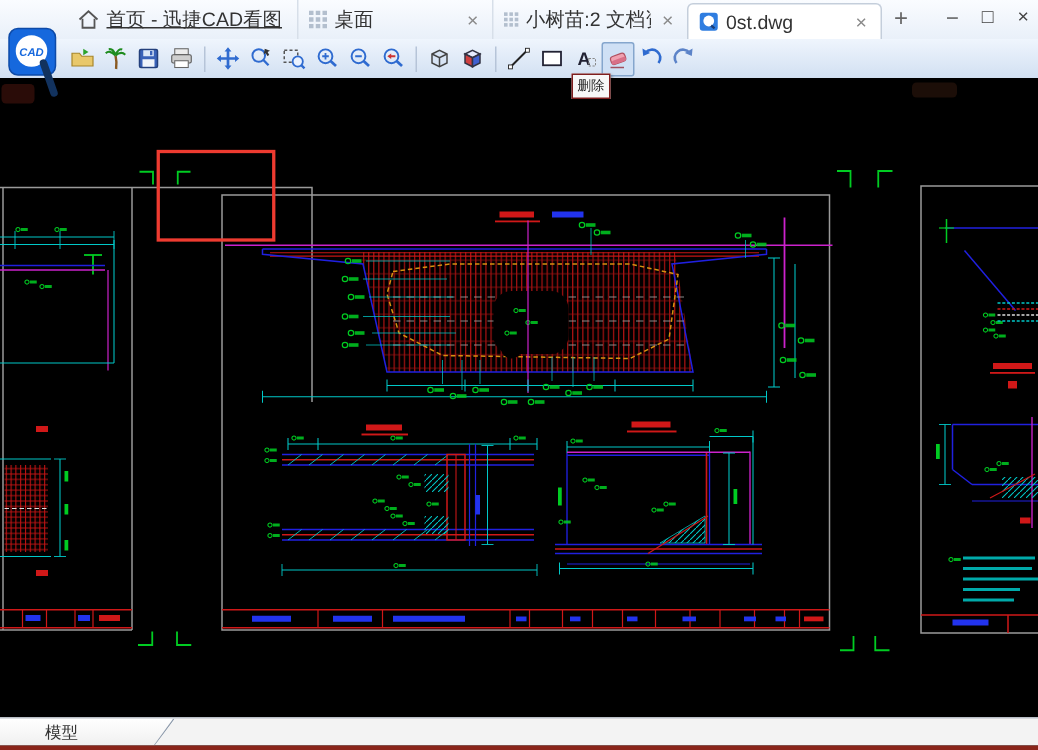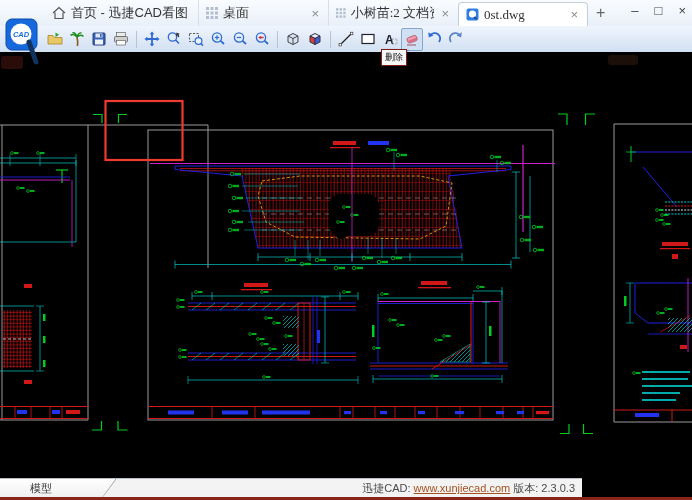--- a/index.html
+++ b/index.html
@@ -4,25 +4,25 @@
 <style>
   html,body{margin:0;padding:0;background:#444;}
   .window{position:relative;width:692px;height:500px;overflow:hidden;background:#000;
           font-family:"Liberation Sans","DejaVu Sans",sans-serif;}
   
   .titlebar{position:absolute;top:0;left:0;width:692px;height:26px;
             background:linear-gradient(#fafcff,#e9f0f9);border-bottom:1px solid #cdd8e6;
             display:flex;align-items:stretch;}
   .logo{position:absolute;left:5px;top:18px;width:36px;height:48px;z-index:30;}
   .home-sec{display:flex;align-items:center;gap:5px;margin-left:42px;padding:0 10px;
-            font-size:13px;color:#333;white-space:nowrap;}
+            font-size:13px;color:#333;white-space:nowrap;text-decoration:underline;}
   .tab{display:flex;align-items:center;gap:5px;width:130px;box-sizing:border-box;
        padding:0 7px;font-size:13px;color:#333;border-left:1px solid #d7dfe9;
        white-space:nowrap;overflow:hidden;}
-  .tab .lbl{overflow:hidden;text-overflow:clip;flex:1 1 auto;font-family:Liberation Serif, serif;}
+  .tab .lbl{overflow:hidden;text-overflow:clip;flex:1 1 auto;}
   .tab .x{color:#8a8a8a;font-size:13px;line-height:1;padding:0 2px;flex:0 0 auto;}
   .tab.active{background:#fff;border:1px solid #c4cedb;border-bottom:none;
               border-radius:4px 4px 0 0;margin-top:2px;}
   .newtab{display:flex;align-items:center;padding:0 8px;font-size:16px;color:#666;}
   .wincontrols{position:absolute;right:6px;top:3px;display:flex;gap:16px;
                font-size:13px;color:#444;z-index:5;}
   .wincontrols span{cursor:default;}
   
   .toolbar{position:absolute;top:26px;left:0;width:692px;height:26px;
            background:linear-gradient(#eff5fd,#d2e0f2);display:flex;align-items:center;
@@ -30,21 +30,21 @@
   .tbtn{width:20px;height:21px;display:flex;align-items:center;justify-content:center;
         border:1px solid transparent;border-radius:2px;flex:0 0 auto;}
   .tbtn.active{border:1px solid #85a6cd;background:#cfe0f5;}
   .tsep{width:1px;height:17px;background:#b6c4d8;margin:0 4px;flex:0 0 auto;}
   
   .canvas{position:absolute;top:52px;left:0;width:692px;height:426px;background:#000;}
   .tooltip{position:absolute;left:381px;top:49px;z-index:40;background:#f7f7f7;
            border:1px solid #7f1d1d;font-size:9px;color:#222;padding:1px 3px;
            box-shadow:1px 1px 2px rgba(0,0,0,.35);}
   
-  .statusbar{position:absolute;top:478px;left:0;width:582px;height:19px;
+  .statusbar{position:absolute;top:478px;left:0;width:692px;height:19px;
              background:#f3f3f3;border-top:1px solid #b9bec6;box-sizing:border-box;}
   .model-tab{position:absolute;left:0;top:0;width:118px;height:18px;
              background:linear-gradient(#ffffff,#f0f0f0);
              clip-path:polygon(0 0,117px 0,103px 18px,0 18px);}
   .model-tab .edge{position:absolute;left:109px;top:0;width:1px;height:18px;
                    background:#8d9aab;transform:skewX(-36deg);}
   .model-tab .txt{position:absolute;left:30px;top:2px;font-size:11px;color:#333;}
   .status-right{position:absolute;right:7px;top:2px;font-size:11px;color:#4a4a4a;
                 white-space:nowrap;}
   .status-right a{color:#a5521f;text-decoration:underline;}
@@ -621,22 +621,16 @@
       <rect x="105.5" y="49" width="77" height="59" fill="none" stroke="#ee3b30" stroke-width="2.2"></rect>
     </g>
   </svg>
   </div>
 
   <div class="statusbar">
     <div class="model-tab">
       <div class="edge"></div>
       <div class="txt">模型</div>
     </div>
-    <div class="status-right">
-      <span>迅捷CAD:</span>
-      <a href="#">www.xunjiecad.com</a>
-      <span>版本:</span>
-      <span>2.3.0.3</span>
-    </div>
   </div>
   <div class="bottom-edge"></div>
 
 </div>
 
 </body></html>

